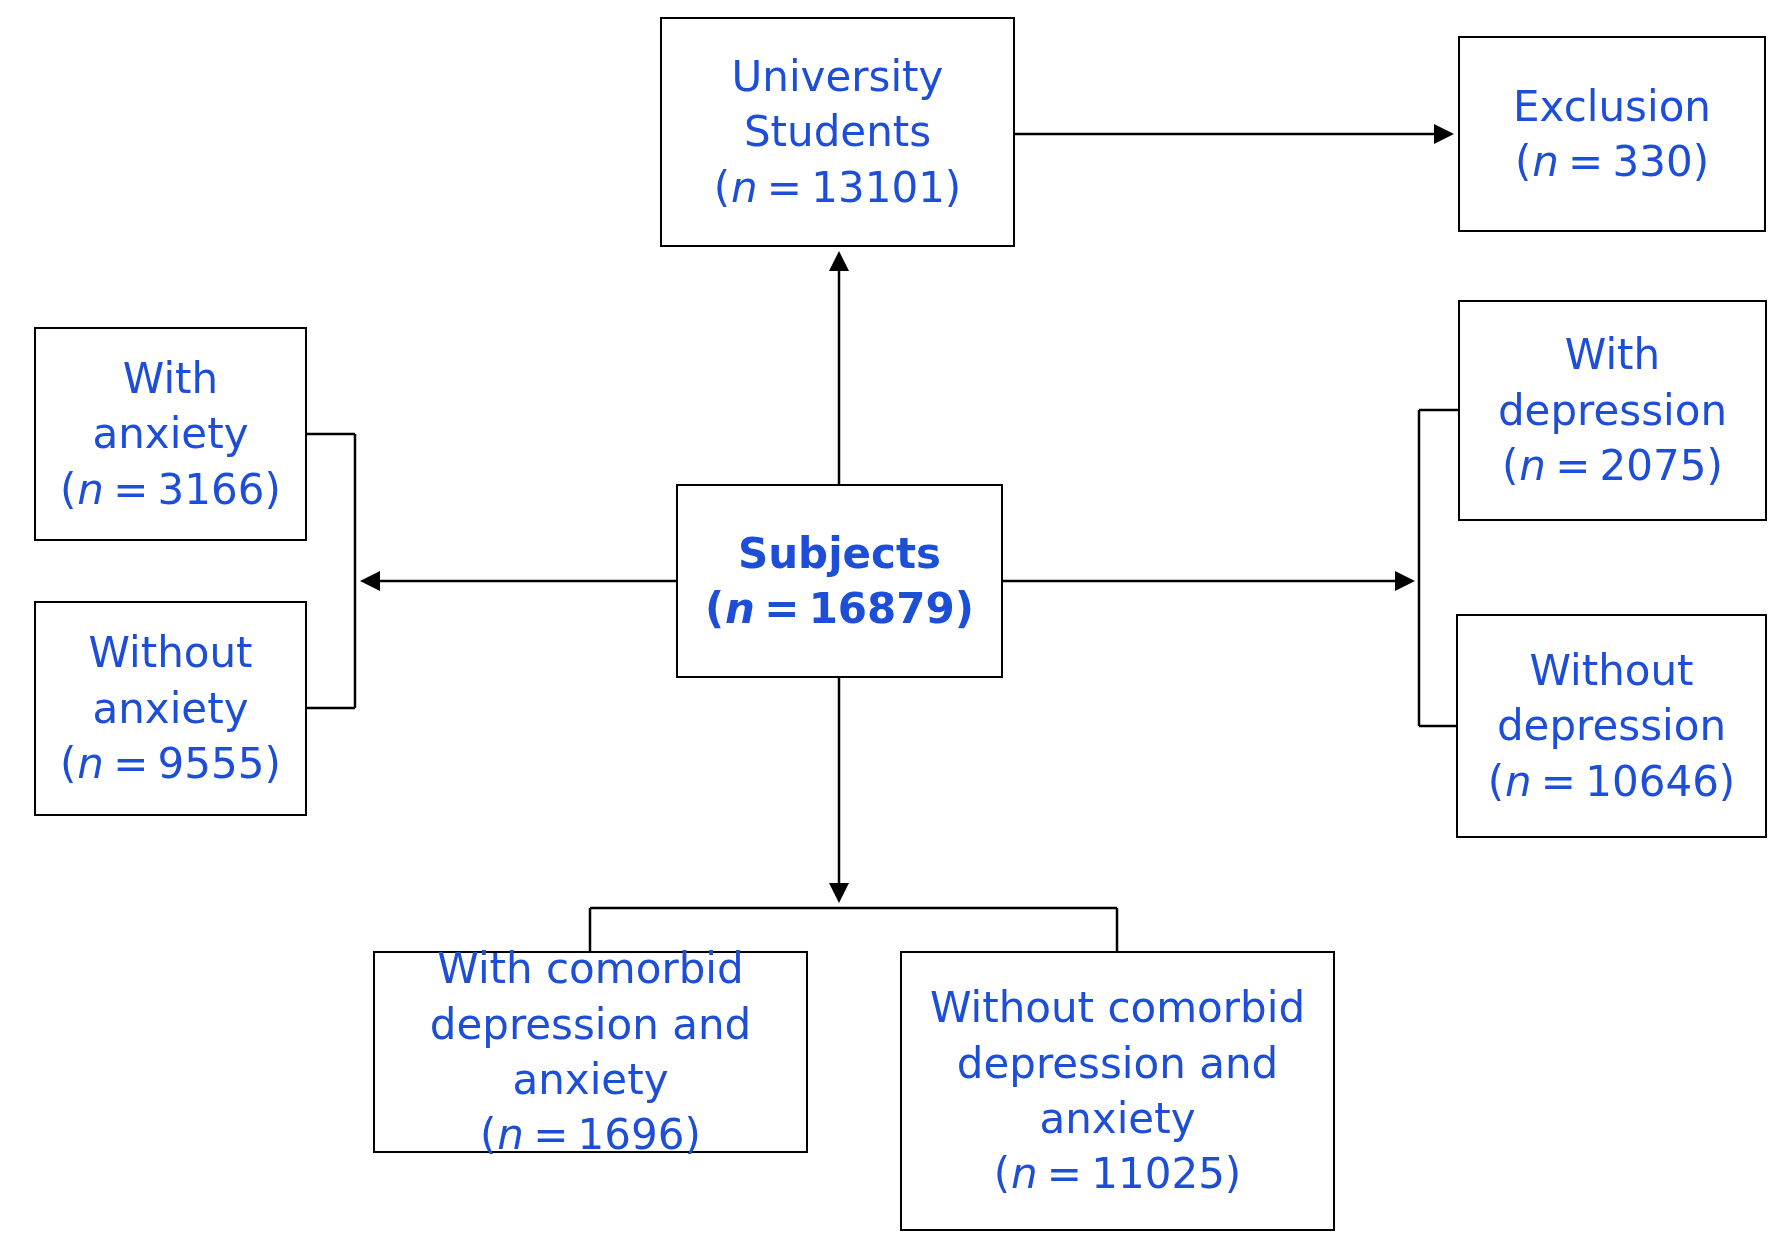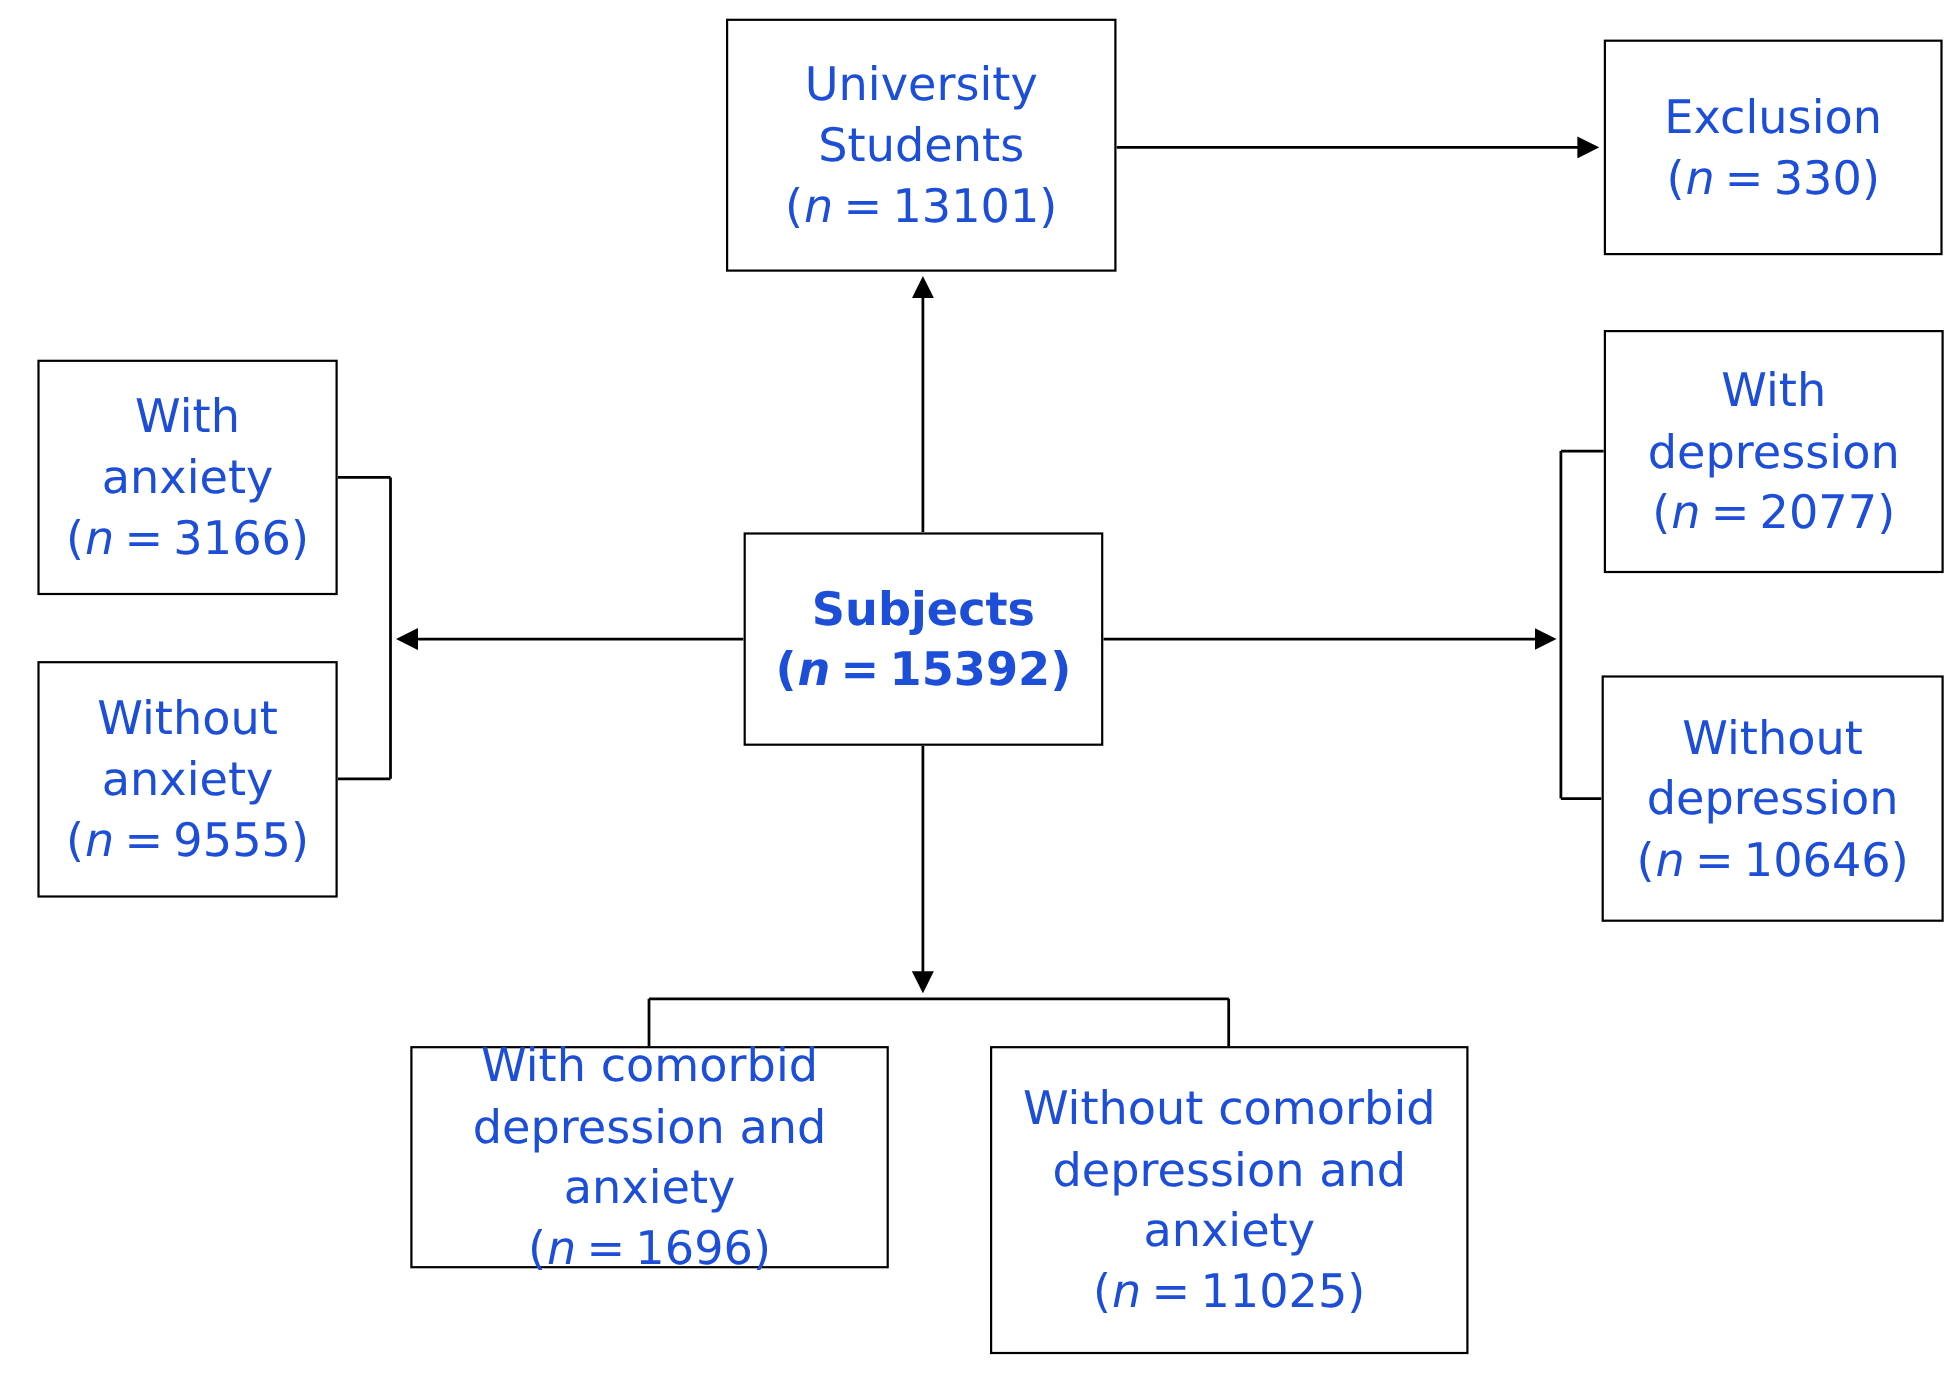--- a/index.html
+++ b/index.html
@@ -68,39 +68,39 @@
     <div class="line nline"><span class="op">(</span><i class="nv">n</i><span class="eq">=</span><span class="cnt">13101</span><span class="cp">)</span></div>
   </div>
 
   <div class="node" style="left:1458px; top:36px; width:308px; height:196px;">
     <div class="line">Exclusion</div>
     <div class="line nline"><span class="op">(</span><i class="nv">n</i><span class="eq">=</span><span class="cnt">330</span><span class="cp">)</span></div>
   </div>
 
   <div class="node" style="left:676px; top:484px; width:327px; height:194px;font-weight:bold;">
     <div class="line">Subjects</div>
-    <div class="line nline"><span class="op">(</span><i class="nv">n</i><span class="eq">=</span><span class="cnt">15392</span><span class="cp">)</span></div>
+    <div class="line nline"><span class="op">(</span><i class="nv">n</i><span class="eq">=</span><span class="cnt">16879</span><span class="cp">)</span></div>
   </div>
 
   <div class="node" style="left:34px; top:327px; width:273px; height:214px;">
     <div class="line">With</div>
     <div class="line">anxiety</div>
     <div class="line nline"><span class="op">(</span><i class="nv">n</i><span class="eq">=</span><span class="cnt">3166</span><span class="cp">)</span></div>
   </div>
 
   <div class="node" style="left:34px; top:601px; width:273px; height:215px;">
     <div class="line">Without</div>
     <div class="line">anxiety</div>
     <div class="line nline"><span class="op">(</span><i class="nv">n</i><span class="eq">=</span><span class="cnt">9555</span><span class="cp">)</span></div>
   </div>
 
   <div class="node" style="left:1458px; top:300px; width:309px; height:221px;">
     <div class="line">With</div>
     <div class="line">depression</div>
-    <div class="line nline"><span class="op">(</span><i class="nv">n</i><span class="eq">=</span><span class="cnt">2077</span><span class="cp">)</span></div>
+    <div class="line nline"><span class="op">(</span><i class="nv">n</i><span class="eq">=</span><span class="cnt">2075</span><span class="cp">)</span></div>
   </div>
 
   <div class="node" style="left:1456px; top:614px; width:311px; height:224px;">
     <div class="line">Without</div>
     <div class="line">depression</div>
     <div class="line nline"><span class="op">(</span><i class="nv">n</i><span class="eq">=</span><span class="cnt">10646</span><span class="cp">)</span></div>
   </div>
 
   <div class="node" style="left:373px; top:951px; width:435px; height:202px;">
     <div class="line">With comorbid</div>

